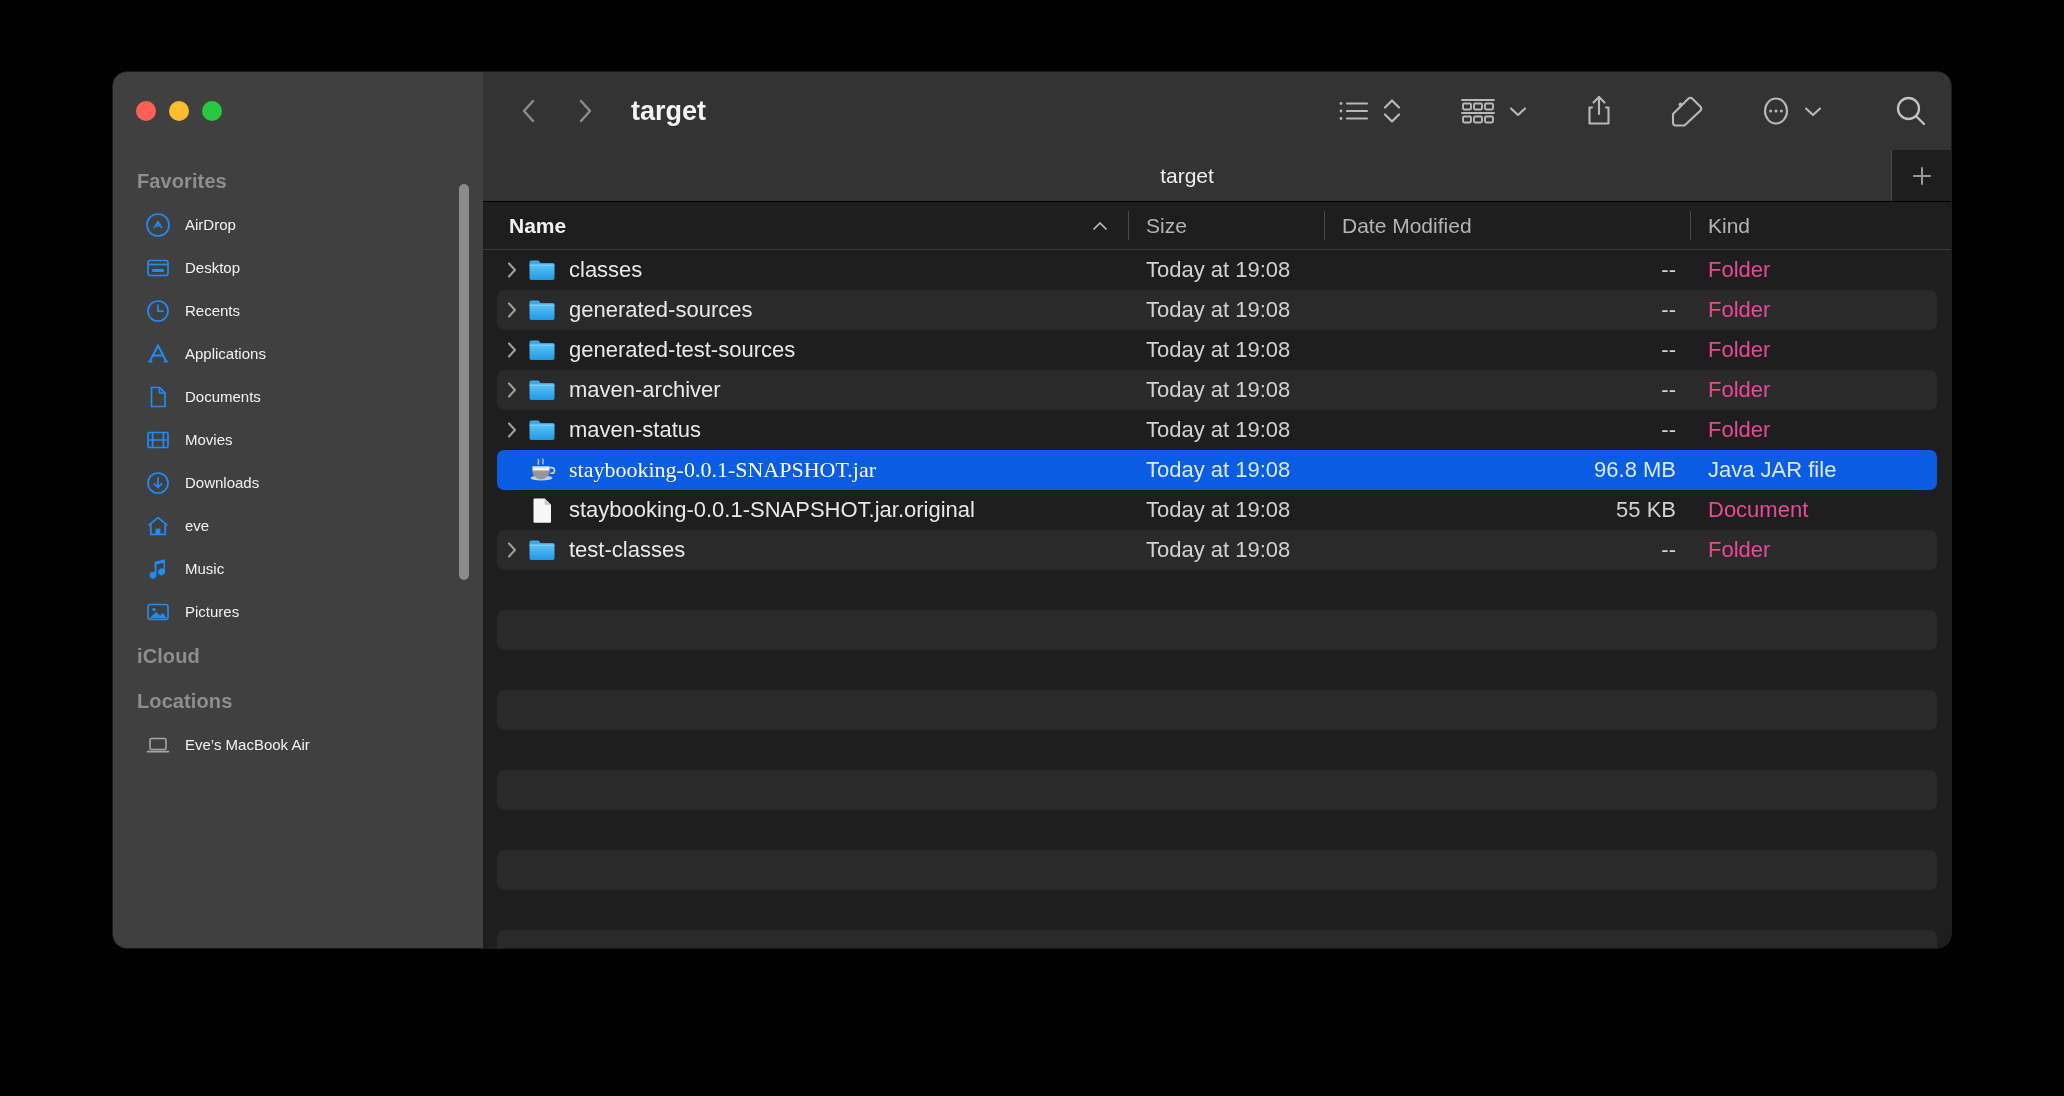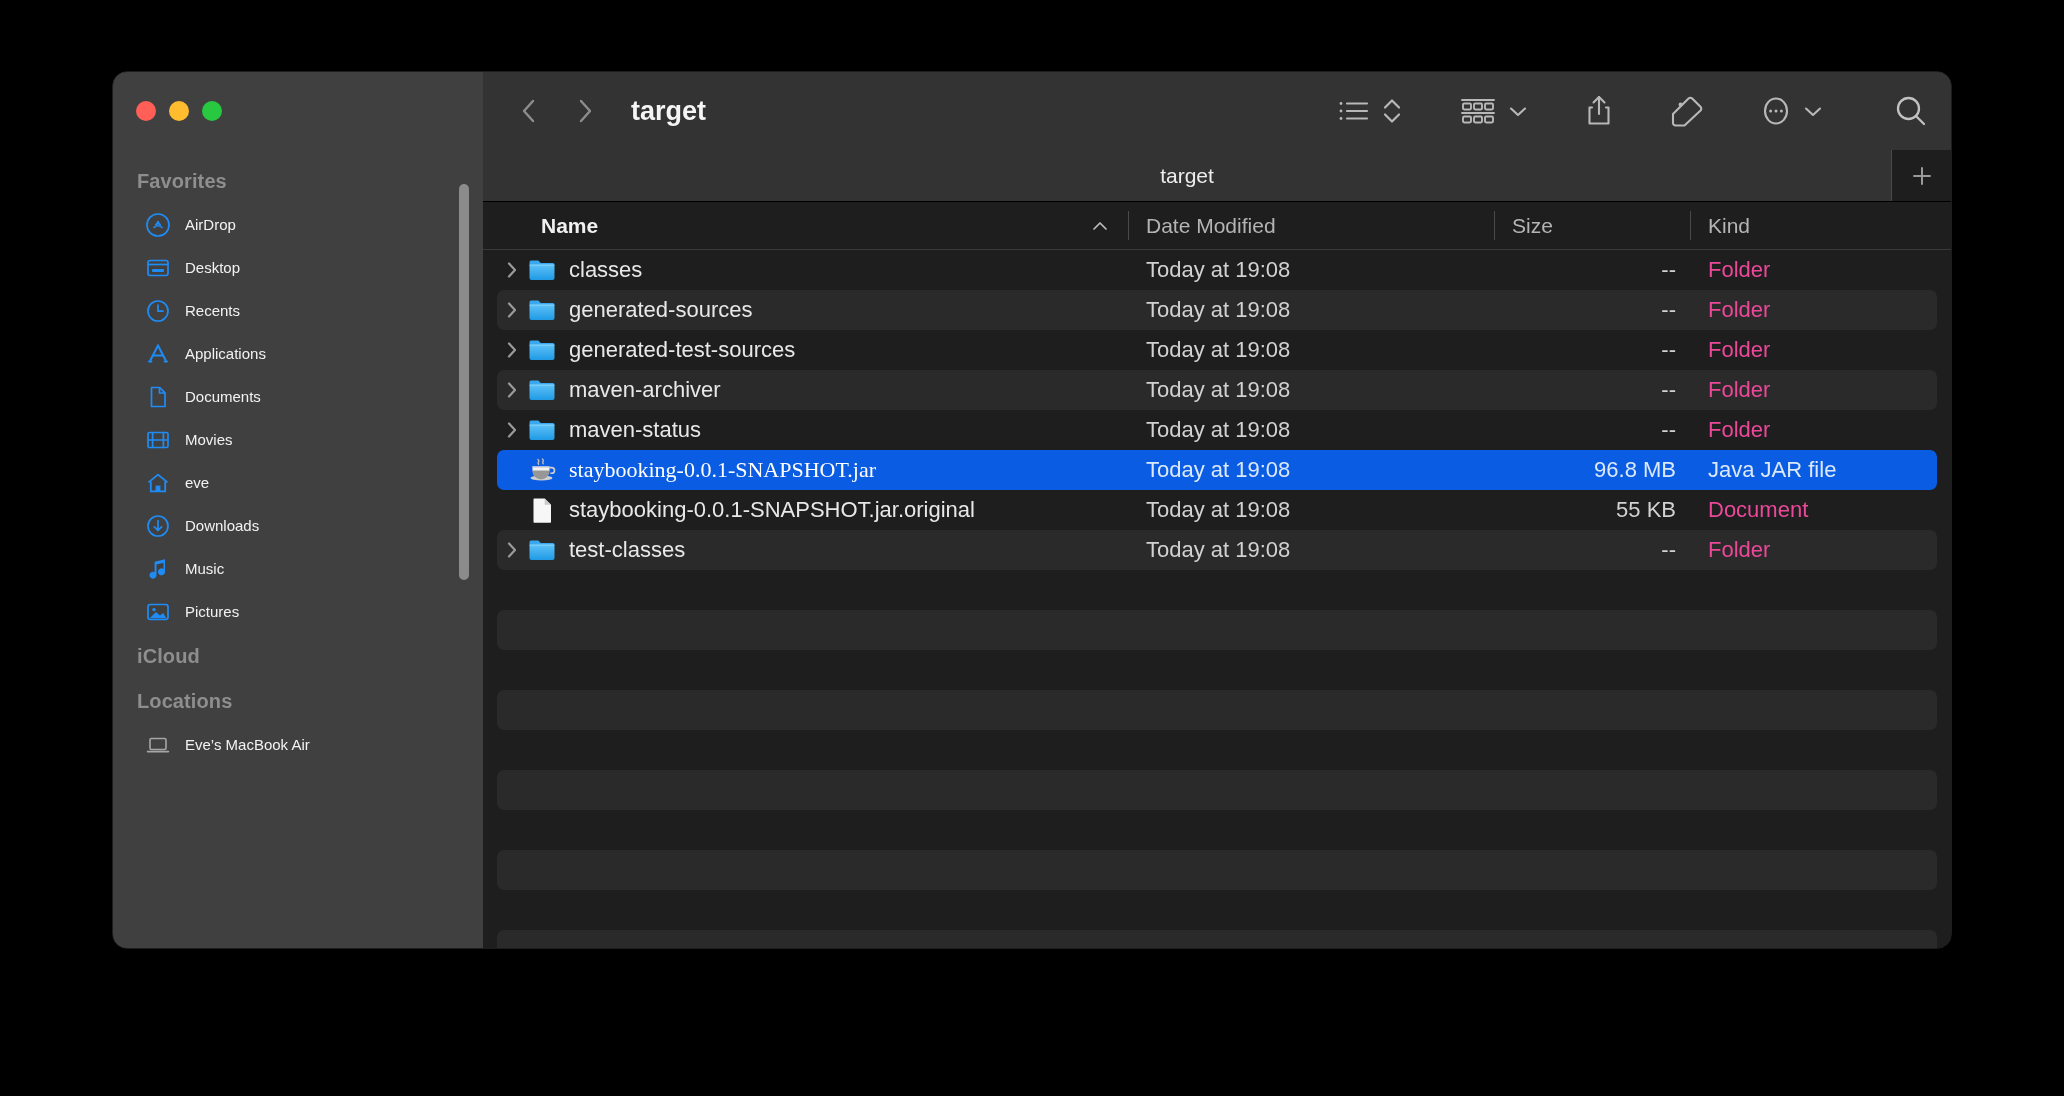--- a/index.html
+++ b/index.html
@@ -175,21 +175,21 @@
     color: #b4b4b4;
     white-space: nowrap;
   }
   .col + .col::before {
     content: "";
     position: absolute;
     left: 0; top: 9px; bottom: 9px;
     width: 1px;
     background: #4a4a4a;
   }
-  .col.name  { flex: 0 0 645px; padding-left: 58px; color: #f0f0f0; font-weight: 700; }
+  .col.name  { flex: 0 0 645px; padding-left: 26px; color: #f0f0f0; font-weight: 700; }
   .col.date  { flex: 0 0 366px; padding-left: 18px; }
   .col.size  { flex: 0 0 196px; padding-left: 18px; }
   .col.kind  { flex: 1 1 auto;  padding-left: 18px; }
   #sort-caret {
     position: absolute;
     right: 19px; top: 50%;
     transform: translateY(-50%);
     display: flex;
   }
 
@@ -343,37 +343,37 @@
           <svg width="26" height="26" viewBox="0 0 26 26" fill="none" stroke="#1f8cf5" stroke-width="1.7">
             <rect x="3" y="5.5" width="20" height="15" rx="1.6"></rect>
             <path d="M7.6 5.5v15M18.4 5.5v15M3 13h20"></path>
           </svg>
         </span>
         <span class="sb-label">Movies</span>
       </div>
 
       <div class="sb-item">
         <span class="sb-icon">
+          <svg width="26" height="26" viewBox="0 0 26 26" fill="none" stroke="#1f8cf5" stroke-width="1.7">
+            <circle cx="13" cy="13" r="10"></circle>
+            <path d="M13 7.5v10m0 0 3.6-3.6M13 17.5l-3.6-3.6" stroke-linecap="round" stroke-linejoin="round"></path>
+          </svg>
+        </span>
+        <span class="sb-label">Downloads</span>
+      </div>
+
+      <div class="sb-item">
+        <span class="sb-icon">
           <svg width="26" height="26" viewBox="0 0 26 26" fill="none" stroke="#1f8cf5" stroke-width="1.8" stroke-linejoin="round">
             <path d="M3.5 12.4 13 4.6l9.5 7.8"></path>
             <path d="M5.8 11.6v9.8h14.4v-9.8"></path>
             <rect x="10.6" y="15.6" width="4.8" height="5.8" fill="#1f8cf5" stroke="none"></rect>
           </svg>
         </span>
         <span class="sb-label">eve</span>
-      </div>
-
-      <div class="sb-item">
-        <span class="sb-icon">
-          <svg width="26" height="26" viewBox="0 0 26 26" fill="none" stroke="#1f8cf5" stroke-width="1.7">
-            <circle cx="13" cy="13" r="10"></circle>
-            <path d="M13 7.5v10m0 0 3.6-3.6M13 17.5l-3.6-3.6" stroke-linecap="round" stroke-linejoin="round"></path>
-          </svg>
-        </span>
-        <span class="sb-label">Downloads</span>
       </div>
 
       <div class="sb-item">
         <span class="sb-icon">
           <svg width="26" height="26" viewBox="0 0 26 26" fill="#1f8cf5" stroke="none">
             <path d="M20 3.2 9.6 5.7v10.4a3.5 3.5 0 1 0 1.9 3.1V8.4l7-1.7v6.3a3.5 3.5 0 1 0 1.5 2.9z"></path>
           </svg>
         </span>
         <span class="sb-label">Music</span>
       </div>
@@ -519,25 +519,25 @@
 
     <div id="col-header">
       <div class="col name">
         <span>Name</span>
         <span id="sort-caret">
           <svg width="18" height="12" viewBox="0 0 18 12" fill="none" stroke="#bdbdbd" stroke-width="1.7" stroke-linecap="round" stroke-linejoin="round">
             <path d="M3 9 9 3l6 6"></path>
           </svg>
         </span>
       </div>
+      <div class="col size">
+        <span>Size</span>
+      </div>
       <div class="col date">
         <span>Date Modified</span>
-      </div>
-      <div class="col size">
-        <span>Size</span>
       </div>
       <div class="col kind">
         <span>Kind</span>
       </div>
     </div>
 
     <div id="file-list">
         <div class="row">
           <div class="cell-name">
             <span class="disclosure">

